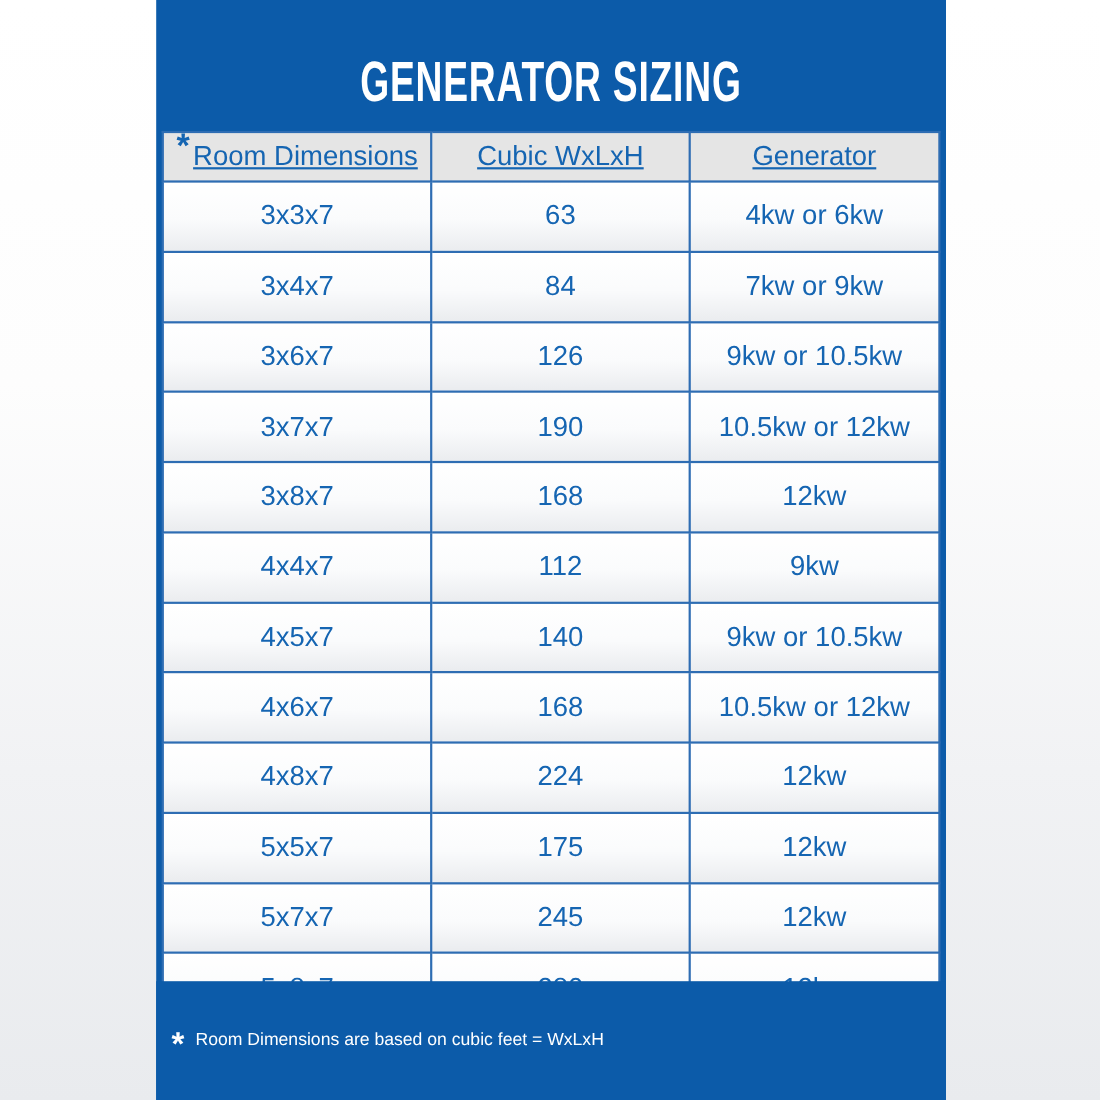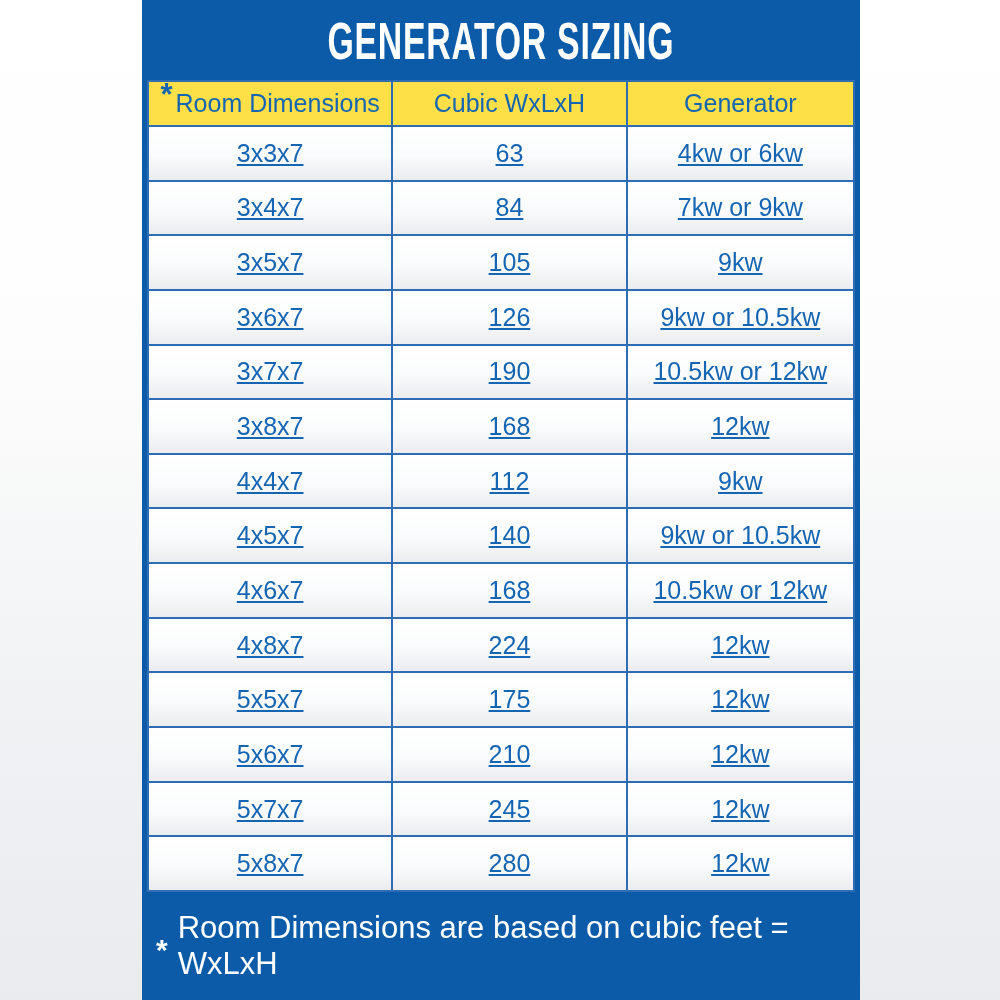--- a/index.html
+++ b/index.html
@@ -16,24 +16,25 @@
   }
   .panel {
     position: absolute;
     left: 142px;
     top: 0;
     width: 718px;
     height: 1000px;
     background: #0c5ba9;
   }
   .title-band {
-    height: 80px;
+    height: 92px;
     display: flex;
     align-items: center;
     justify-content: center;
+    margin-top: 27px;
   }
   .title-text {
     display: inline-block;
     color: #ffffff;
     font-weight: bold;
     font-size: 47px;
     letter-spacing: 1px;
     transform: scale(0.72, 1.1);
     white-space: nowrap;
   }
@@ -50,28 +51,28 @@
   table.sizing col.c2 { width: 33.2%; }
   table.sizing col.c3 { width: 32.2%; }
   table.sizing th, table.sizing td {
     border: 2px solid #2e6db3;
     text-align: center;
     color: #1565b2;
     padding: 0;
   }
   table.sizing thead tr { height: 45px; }
   table.sizing th {
-    background: #fde047;
+    background: #e5e5e5;
     font-weight: normal;
     font-size: 25px;
+    text-decoration: underline;
   }
   table.sizing td {
     background: linear-gradient(180deg, #ffffff 0%, #fafbfc 55%, #eaecef 100%);
     font-size: 25px;
-    text-decoration: underline;
   }
   td.generator-cell {
     vertical-align: middle;
     padding-top: 11px;
     line-height: 1;
   }
   .hdr-asterisk {
     font-weight: bold;
     font-size: 31px;
     vertical-align: 7px;
@@ -94,21 +95,21 @@
   }
   .footnote-asterisk {
     font-weight: bold;
     font-size: 30px;
     margin-right: 10px;
     line-height: 0;
     position: relative;
     top: 4px;
   }
   .footnote-text {
-    font-size: 31px;
+    font-size: 16px;
   }
 </style>
 </head>
 <body>
 
 <div class="panel">
   <div class="title-band">
     <span class="title-text">GENERATOR SIZING</span>
   </div>
 
@@ -133,25 +134,20 @@
             <td>3x3x7</td>
             <td>63</td>
             <td class="generator-cell">4kw or 6kw</td>
           </tr>
           <tr>
             <td>3x4x7</td>
             <td>84</td>
             <td class="generator-cell">7kw or 9kw</td>
           </tr>
           <tr>
-            <td>3x5x7</td>
-            <td>105</td>
-            <td class="generator-cell">9kw</td>
-          </tr>
-          <tr>
             <td>3x6x7</td>
             <td>126</td>
             <td class="generator-cell">9kw or 10.5kw</td>
           </tr>
           <tr>
             <td>3x7x7</td>
             <td>190</td>
             <td class="generator-cell">10.5kw or 12kw</td>
           </tr>
           <tr>
@@ -175,25 +171,20 @@
             <td class="generator-cell">10.5kw or 12kw</td>
           </tr>
           <tr>
             <td>4x8x7</td>
             <td>224</td>
             <td class="generator-cell">12kw</td>
           </tr>
           <tr>
             <td>5x5x7</td>
             <td>175</td>
-            <td class="generator-cell">12kw</td>
-          </tr>
-          <tr>
-            <td>5x6x7</td>
-            <td>210</td>
             <td class="generator-cell">12kw</td>
           </tr>
           <tr>
             <td>5x7x7</td>
             <td>245</td>
             <td class="generator-cell">12kw</td>
           </tr>
           <tr>
             <td>5x8x7</td>
             <td>280</td>

